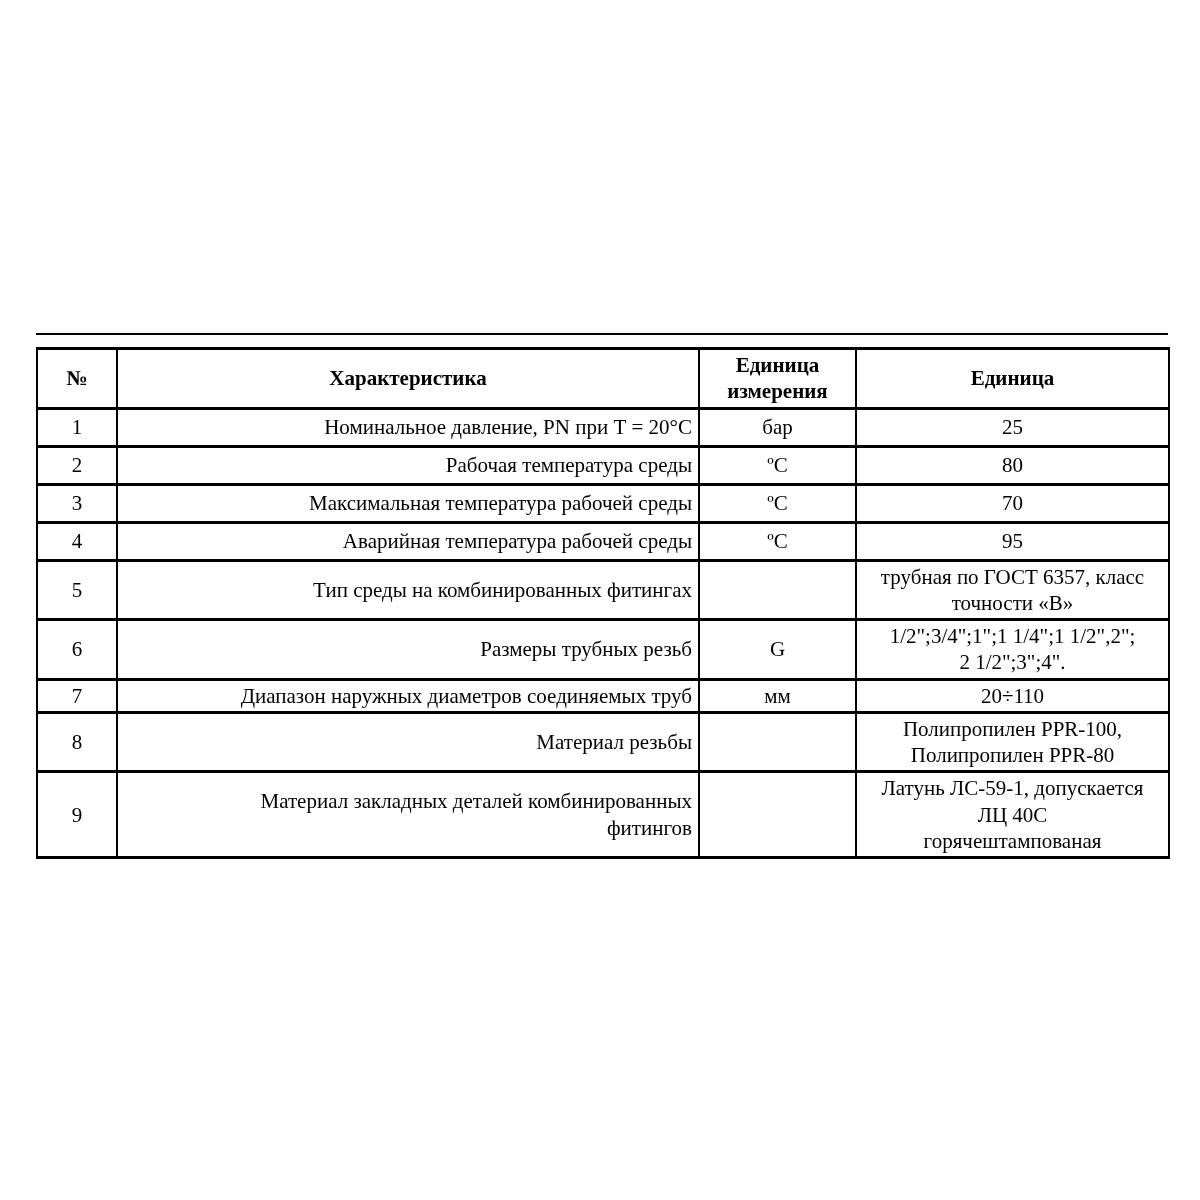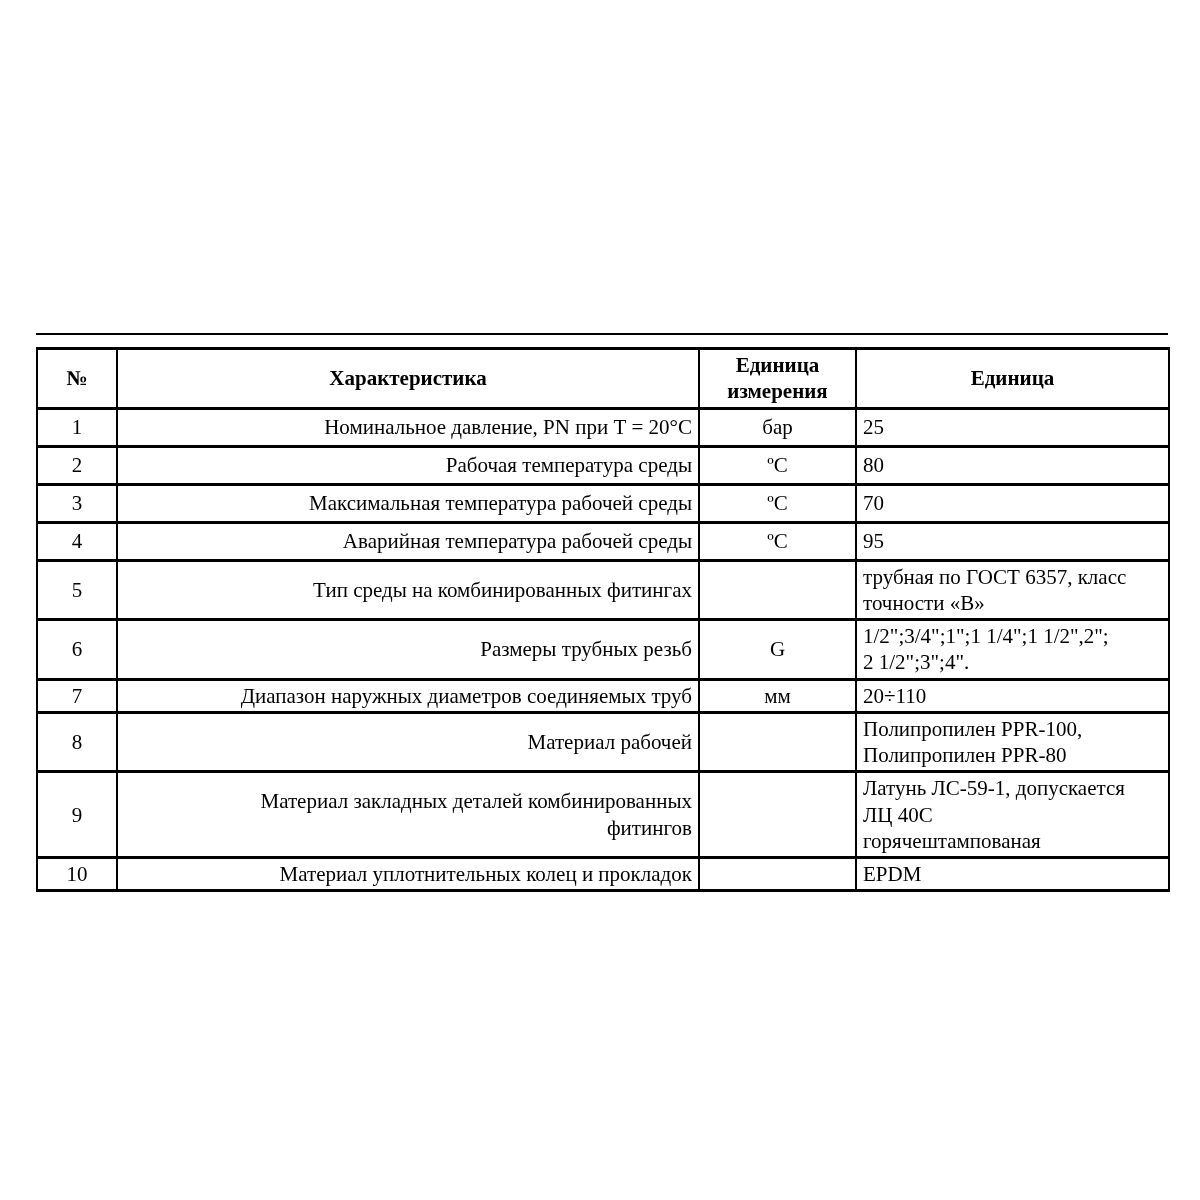--- a/index.html
+++ b/index.html
@@ -46,21 +46,21 @@
     white-space: pre-line;
     overflow: hidden;
   }
   table.specs th {
     font-weight: bold;
     text-align: center;
   }
   td.col-num   { text-align: center; }
   td.col-char  { text-align: right; padding-left: 13px; }
   td.col-unit  { text-align: center; }
-  td.col-value { }
+  td.col-value { text-align: center; }
 
   thead tr            { height: 57px; }
   tbody tr:nth-child(1)  { height: 38px; }
   tbody tr:nth-child(2)  { height: 38px; }
   tbody tr:nth-child(3)  { height: 38px; }
   tbody tr:nth-child(4)  { height: 38px; }
   tbody tr:nth-child(5)  { height: 57px; }
   tbody tr:nth-child(6)  { height: 52px; }
   tbody tr:nth-child(7)  { height: 28px; }
   tbody tr:nth-child(8)  { height: 54px; }
@@ -131,36 +131,30 @@
 2 1/2";3";4".</td>
     </tr>
         <tr>
       <td class="col-num">7</td>
       <td class="col-char">Диапазон наружных диаметров соединяемых труб</td>
       <td class="col-unit">мм</td>
       <td class="col-value">20÷110</td>
     </tr>
         <tr>
       <td class="col-num">8</td>
-      <td class="col-char">Материал рабочей</td>
+      <td class="col-char">Материал резьбы</td>
       <td class="col-unit"></td>
       <td class="col-value">Полипропилен PPR-100,
 Полипропилен PPR-80</td>
     </tr>
         <tr>
       <td class="col-num">9</td>
       <td class="col-char">Материал закладных деталей комбинированных
 фитингов</td>
       <td class="col-unit"></td>
       <td class="col-value">Латунь ЛС-59-1, допускается
 ЛЦ 40С
 горячештампованая</td>
     </tr>
-        <tr>
-      <td class="col-num">10</td>
-      <td class="col-char">Материал уплотнительных колец и прокладок</td>
-      <td class="col-unit"></td>
-      <td class="col-value">EPDM</td>
-    </tr>
       </tbody>
   </table>
 
 </div>
 
 </body></html>

